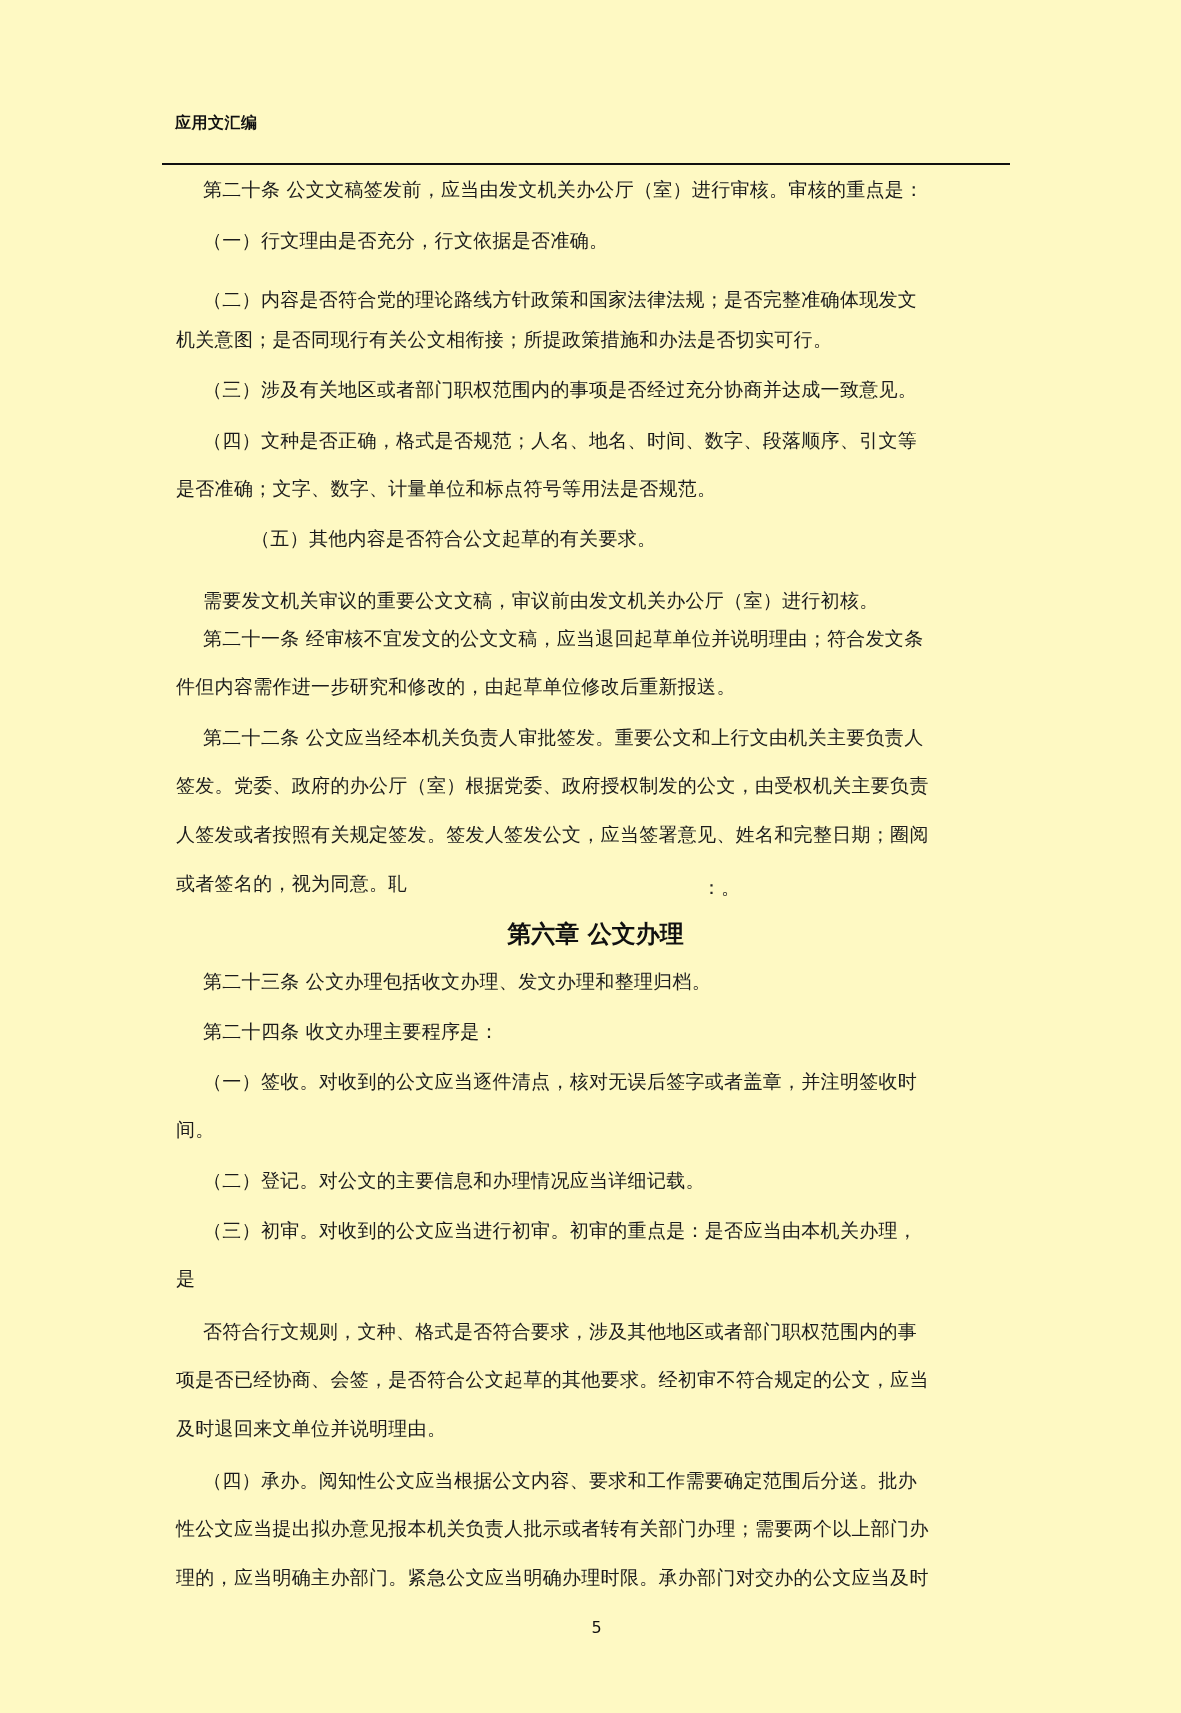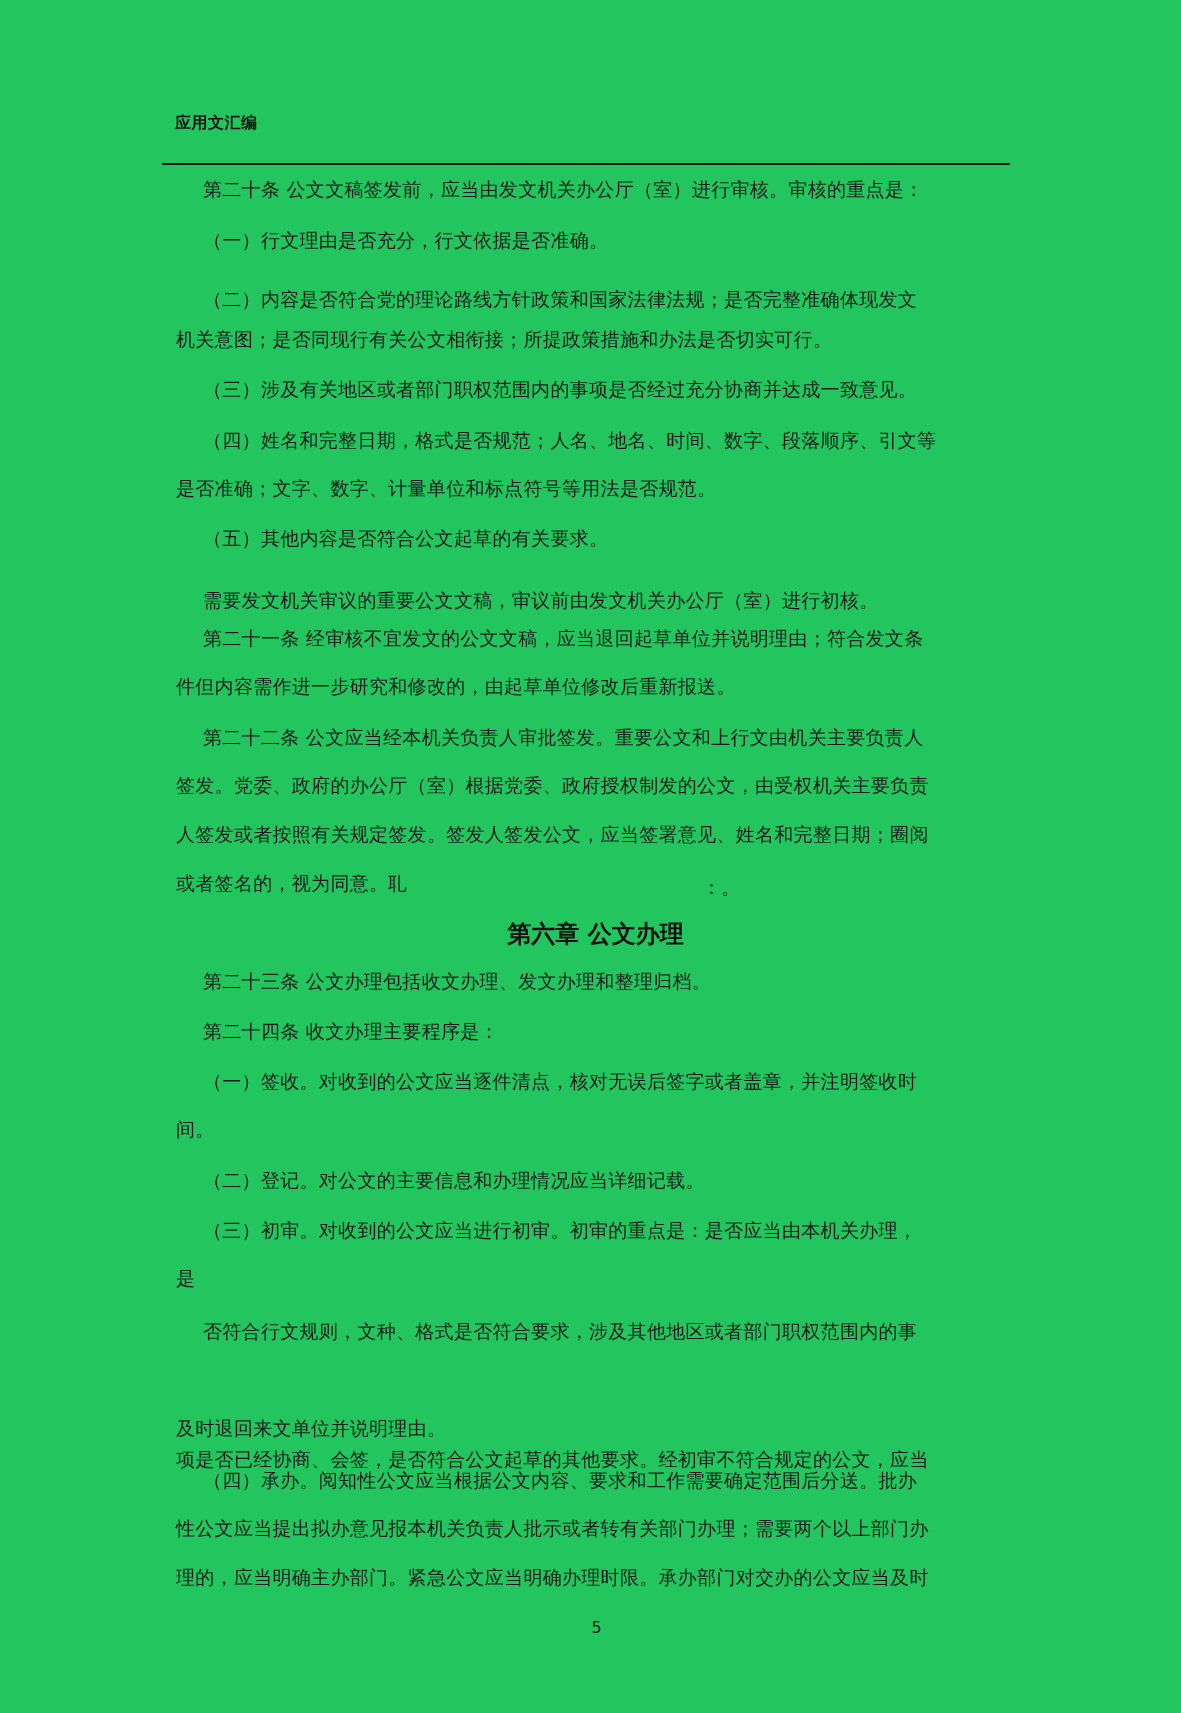--- a/index.html
+++ b/index.html
@@ -13,21 +13,21 @@
       position: relative;
       overflow: hidden;
       font-family: "DejaVu Serif", "Liberation Serif", serif;
       color: #1a1a1a;
     }
     .page {
       position: absolute;
       left: 0; top: 0;
       width: 1181px;
       height: 1713px;
-      background: #22c55e;
+      background: #fef9c3;
     }
     .running-header {
       position: absolute;
       left: 175px;
       top: 113px;
       font-family: "DejaVu Sans", "Liberation Sans", sans-serif;
       font-weight: bold;
       font-size: 16px;
       letter-spacing: 0.5px;
       color: #111;
@@ -89,23 +89,23 @@
 
   <div class="running-header">应用文汇编</div>
   <div class="header-rule"></div>
 
   <div id="lines-block-1">
       <div class="line indent" style="top: 177px;">第二十条  公文文稿签发前，应当由发文机关办公厅（室）进行审核。审核的重点是：</div>
       <div class="line indent" style="top: 228px;">（一）行文理由是否充分，行文依据是否准确。</div>
       <div class="line indent" style="top: 287px;">（二）内容是否符合党的理论路线方针政策和国家法律法规；是否完整准确体现发文</div>
       <div class="line cont" style="top: 327px;">机关意图；是否同现行有关公文相衔接；所提政策措施和办法是否切实可行。</div>
       <div class="line indent" style="top: 377px;">（三）涉及有关地区或者部门职权范围内的事项是否经过充分协商并达成一致意见。</div>
-      <div class="line indent" style="top: 428px;">（四）姓名和完整日期，格式是否规范；人名、地名、时间、数字、段落顺序、引文等</div>
+      <div class="line indent" style="top: 428px;">（四）文种是否正确，格式是否规范；人名、地名、时间、数字、段落顺序、引文等</div>
       <div class="line cont" style="top: 476px;">是否准确；文字、数字、计量单位和标点符号等用法是否规范。</div>
-      <div class="line indent" style="top: 526px;">（五）其他内容是否符合公文起草的有关要求。</div>
+      <div class="line indent" style="top: 526px; margin-left: 48px;">（五）其他内容是否符合公文起草的有关要求。</div>
       <div class="line indent" style="top: 588px;">需要发文机关审议的重要公文文稿，审议前由发文机关办公厅（室）进行初核。</div>
       <div class="line indent" style="top: 626px;">第二十一条  经审核不宜发文的公文文稿，应当退回起草单位并说明理由；符合发文条</div>
       <div class="line cont" style="top: 674px;">件但内容需作进一步研究和修改的，由起草单位修改后重新报送。</div>
       <div class="line indent" style="top: 725px;">第二十二条  公文应当经本机关负责人审批签发。重要公文和上行文由机关主要负责人</div>
       <div class="line cont" style="top: 773px;">签发。党委、政府的办公厅（室）根据党委、政府授权制发的公文，由受权机关主要负责</div>
       <div class="line cont" style="top: 822px;">人签发或者按照有关规定签发。签发人签发公文，应当签署意见、姓名和完整日期；圈阅</div>
       <div class="line cont" style="top: 871px;">或者签名的，视为同意。耴</div>
     </div>
 
   <div class="redact-mark" style="left:702px; top:875px;">：。</div>
@@ -114,21 +114,21 @@
 
   <div id="lines-block-2">
       <div class="line indent" style="top: 969px;">第二十三条  公文办理包括收文办理、发文办理和整理归档。</div>
       <div class="line indent" style="top: 1019px;">第二十四条  收文办理主要程序是：</div>
       <div class="line indent" style="top: 1069px;">（一）签收。对收到的公文应当逐件清点，核对无误后签字或者盖章，并注明签收时</div>
       <div class="line cont" style="top: 1117px;">间。</div>
       <div class="line indent" style="top: 1168px;">（二）登记。对公文的主要信息和办理情况应当详细记载。</div>
       <div class="line indent" style="top: 1218px;">（三）初审。对收到的公文应当进行初审。初审的重点是：是否应当由本机关办理，</div>
       <div class="line cont" style="top: 1266px;">是</div>
       <div class="line indent" style="top: 1319px;">否符合行文规则，文种、格式是否符合要求，涉及其他地区或者部门职权范围内的事</div>
-      <div class="line cont" style="top: 1447px;">项是否已经协商、会签，是否符合公文起草的其他要求。经初审不符合规定的公文，应当</div>
+      <div class="line cont" style="top: 1367px;">项是否已经协商、会签，是否符合公文起草的其他要求。经初审不符合规定的公文，应当</div>
       <div class="line cont" style="top: 1416px;">及时退回来文单位并说明理由。</div>
       <div class="line indent" style="top: 1468px;">（四）承办。阅知性公文应当根据公文内容、要求和工作需要确定范围后分送。批办</div>
       <div class="line cont" style="top: 1516px;">性公文应当提出拟办意见报本机关负责人批示或者转有关部门办理；需要两个以上部门办</div>
       <div class="line cont" style="top: 1565px;">理的，应当明确主办部门。紧急公文应当明确办理时限。承办部门对交办的公文应当及时</div>
     </div>
 
   <div class="page-number" style="top:1618px;">5</div>
 </div>
 
 </body></html>

